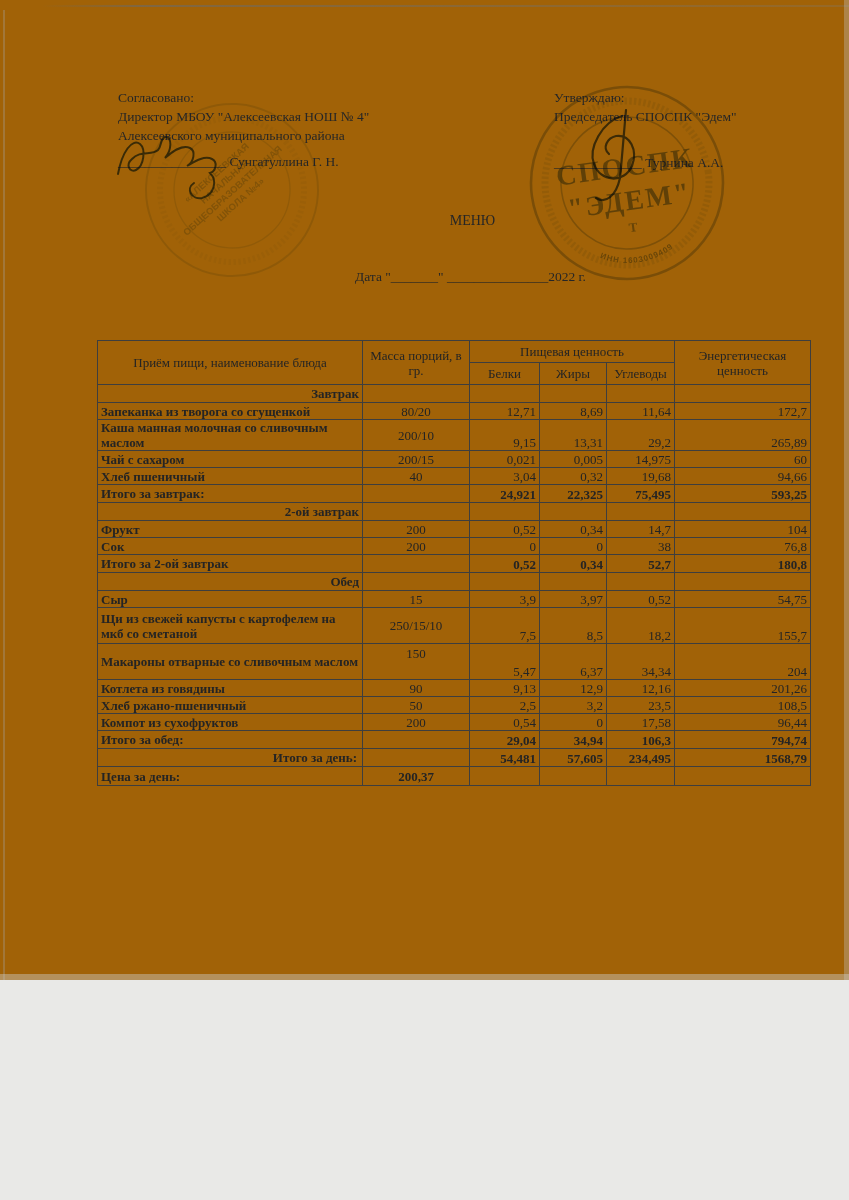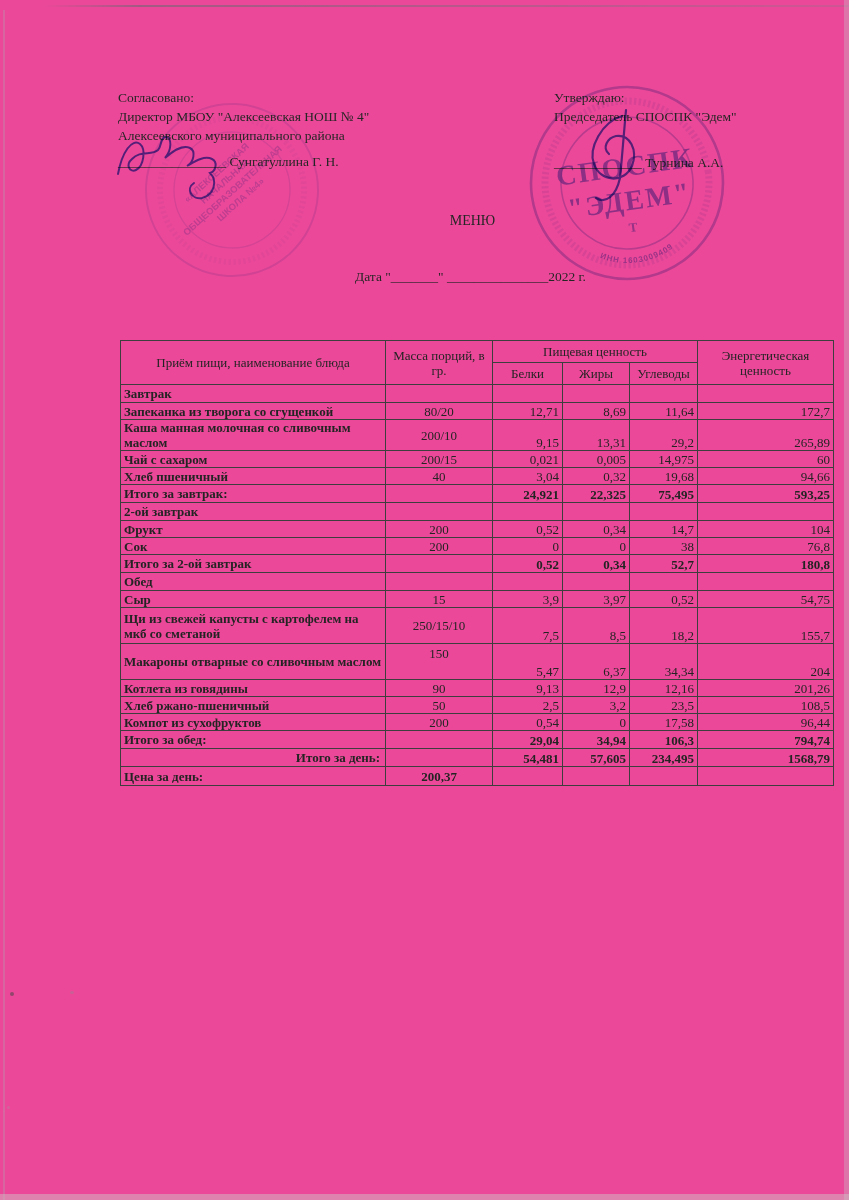--- a/index.html
+++ b/index.html
@@ -1,19 +1,19 @@
 <!DOCTYPE html>
 <html><head>
 <meta charset="utf-8">
 <style>
   html,body{margin:0;padding:0;background:#e9e9e7;}
   .page{
     position:relative;
-    width:849px;height:1200px;
-    background:#ec4899;
+    width:849px;height:980px;
+    background:#a16207;
     overflow:hidden;
     font-family:"Liberation Serif","DejaVu Serif",serif;
     color:#262626;
   }
   
   .art-top-line{position:absolute;left:42px;top:5px;right:0;height:2px;
     background:linear-gradient(to right,rgba(110,115,120,0),rgba(100,106,112,.55) 12%,rgba(110,116,122,.35) 70%,rgba(120,126,132,.25));}
   .art-left-line{position:absolute;left:3px;top:10px;bottom:0;width:2px;background:rgba(165,170,175,.30);}
   .art-right-shade{position:absolute;right:0;top:0;bottom:0;width:5px;background:rgba(195,197,199,.35);}
   .art-bottom-shade{position:absolute;left:0;right:0;bottom:0;height:6px;background:rgba(203,203,200,.45);}
@@ -44,32 +44,32 @@
     fill:#7c8fd2;opacity:.78;text-anchor:middle;}
   .st-small{font-family:"Liberation Serif",serif;font-weight:700;font-size:13px;fill:#7c8fd2;opacity:.7;text-anchor:middle;}
   .st-tiny{font-family:"Liberation Sans",sans-serif;font-weight:700;font-size:8px;fill:#8294d4;opacity:.7;letter-spacing:1px;}
   .st-center-line{font-family:"Liberation Sans",sans-serif;font-weight:700;font-size:9.5px;fill:#93a6dd;opacity:.6;text-anchor:middle;}
   .signature{position:absolute;mix-blend-mode:multiply;pointer-events:none;}
   .sig-svg-left{left:110px;top:122px;}
   .sig-svg-right{left:580px;top:106px;}
 
   
   table.menu{
-    position:absolute;left:120px;top:340px;width:713px;
+    position:absolute;left:97px;top:340px;width:713px;
     border-collapse:collapse;table-layout:fixed;
     font-size:13px;line-height:15px;color:#242424;
   }
   table.menu th,table.menu td{border:1px solid #3e3e3e;padding:0 3px;overflow:hidden;}
   table.menu th{font-weight:400;text-align:center;vertical-align:middle;height:19px;padding:1px 2px;}
   tbody tr{height:17px;}
   tbody tr.section{height:18px;}
   tbody tr.total{height:18px;}
   tbody tr.price{height:19px;}
   tbody tr.tall{height:36px;}
-  tr.section td.name{font-weight:700;text-align:left;}
+  tr.section td.name{font-weight:700;text-align:right;}
   tr.total td{font-weight:700;}
   tr.price td{font-weight:700;}
   td.name{text-align:left;padding-left:3px;font-weight:bold;}
   td.name.align-right{text-align:right;padding-right:5px;}
   td.mass{text-align:center;vertical-align:middle;}
   td.mass.valign-top{vertical-align:top;padding-top:2px;}
   td.num{text-align:right;vertical-align:bottom;padding-right:4px;padding-bottom:1px;}
 </style>
 </head>
 <body>

